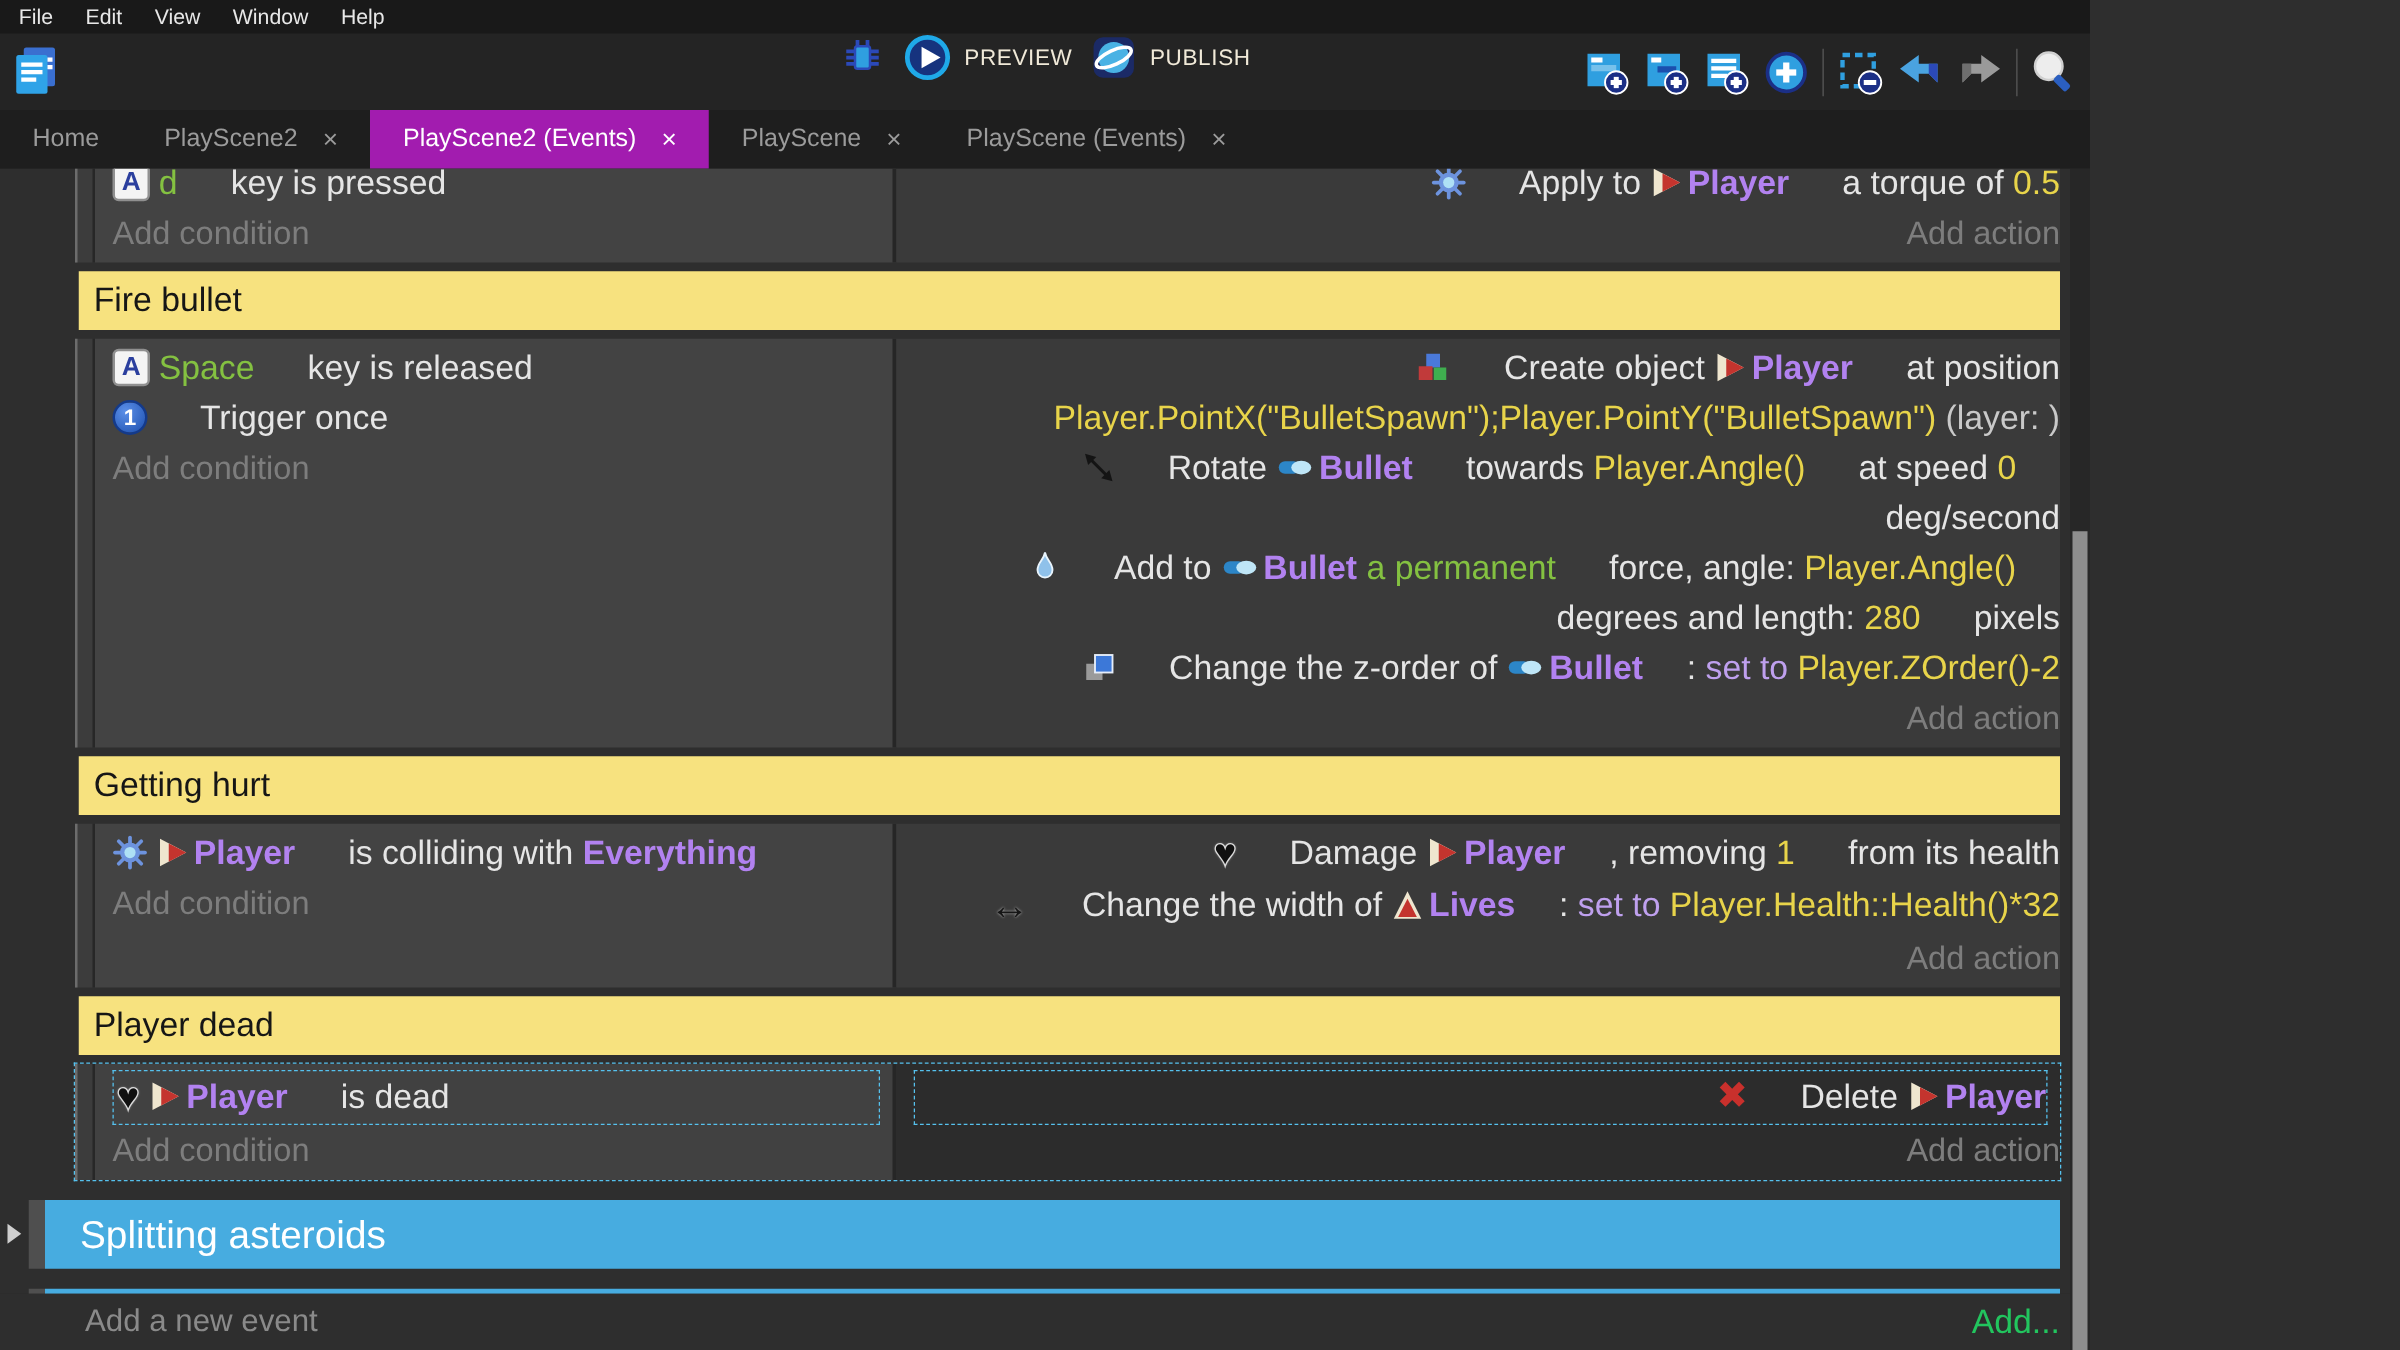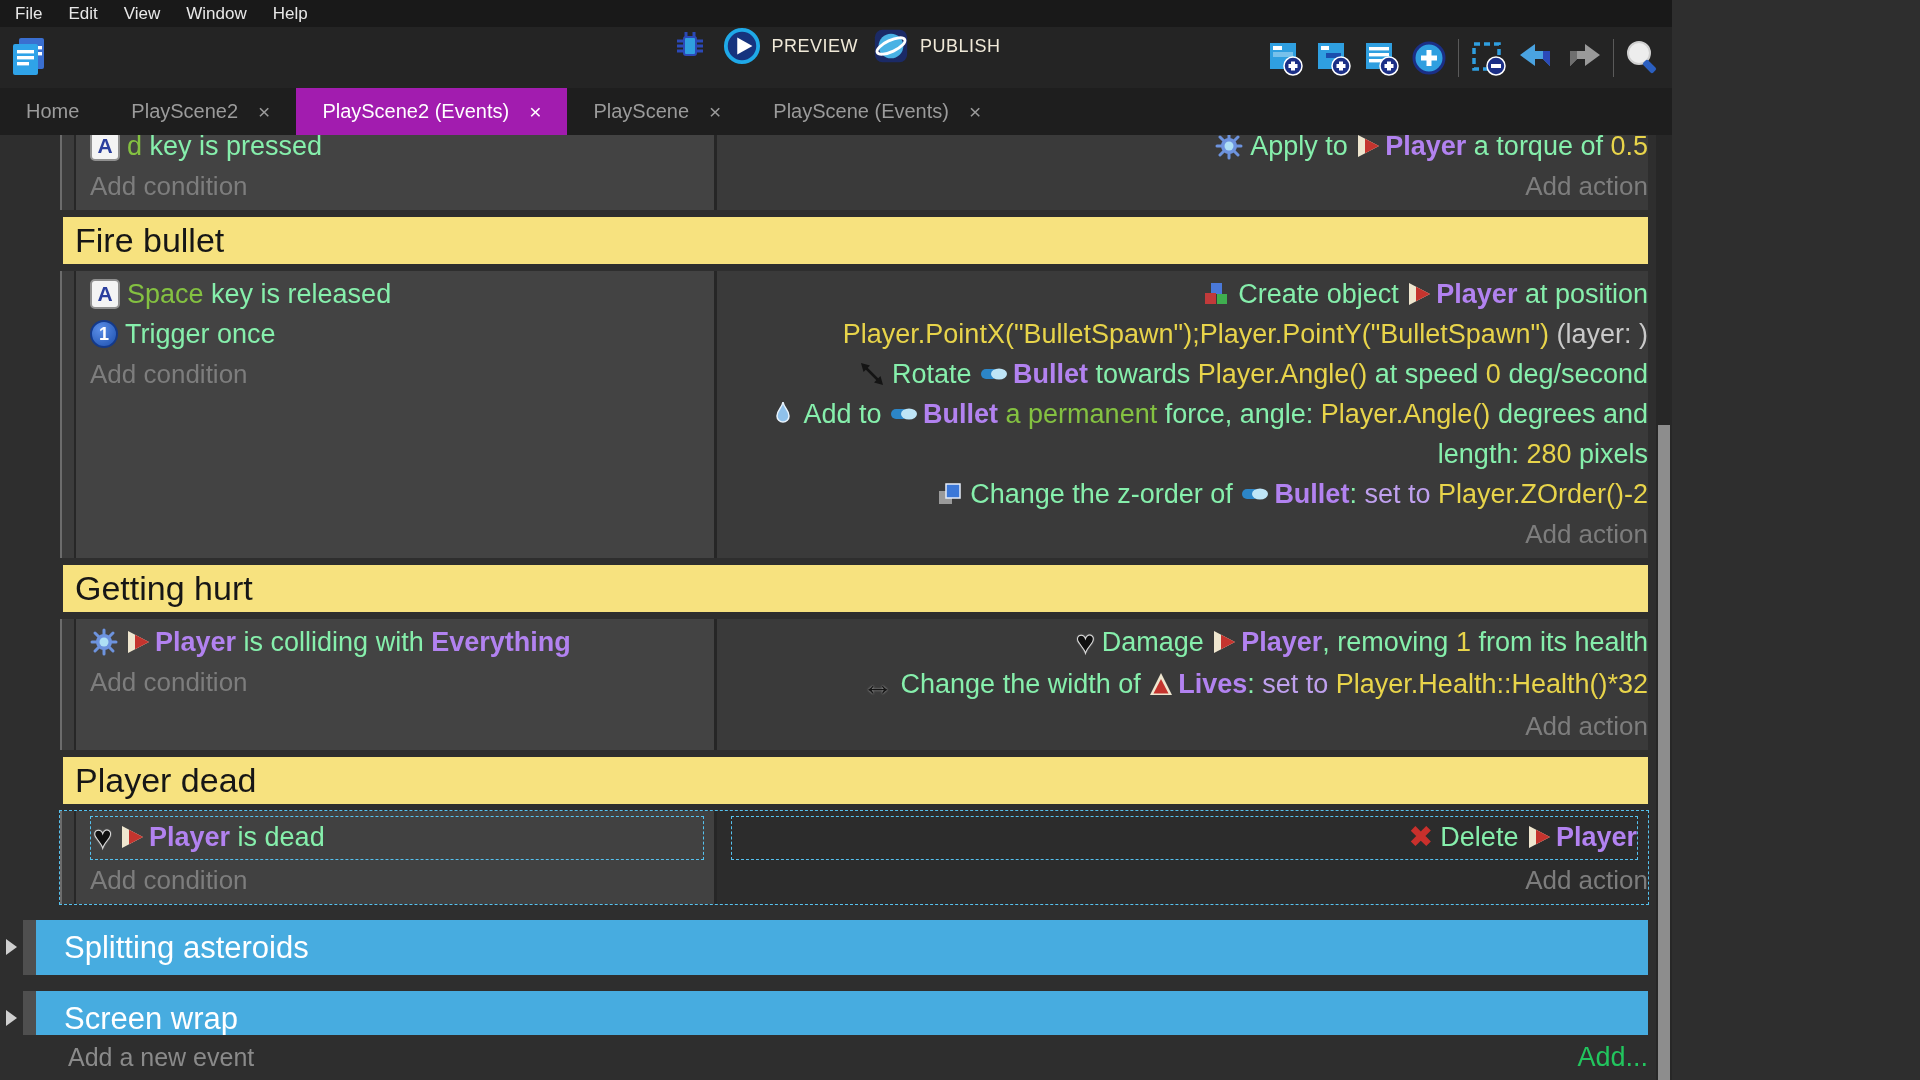--- a/index.html
+++ b/index.html
@@ -34,37 +34,37 @@
 
   .ev-row { display:flex; margin:0 24px 7px 60px; }
   .ev-row.clipped { margin-top:-12px; }
   .ev-handle { width:16px; background:#3c3c3c; border-left:2px solid #6c6c6c; border-right:2px solid #272727; flex:0 0 16px; }
   .cell { padding:3px 0 4px 14px; }
   .cond { width:641px; flex:0 0 641px; background:#434343; border-right:3px solid #262626; }
   .act  { flex:1; background:#3a3a3a;text-align:right; }
   .line { font-size:27px; line-height:40px; color:#e4e4e4; }
   .add  { font-size:26px; line-height:40px; color:#7d7d7d; }
 
-  .sp { color:#86efac; } .so { color:#b282f0; font-weight:bold; } .se { color:#e8d44a; }
+  .sp { color:#e5e5e5;padding-left:35px; } .so { color:#b282f0; font-weight:bold; } .se { color:#e8d44a; }
   .sk { color:#84c141; } .sst { color:#bfa0ee; } .sm { color:#c9c9c9; }
 
   .ic { display:inline-flex; align-items:center; justify-content:center; vertical-align:middle;
     margin-right:7px; position:relative; top:-2px; }
   .ic svg { display:block; }
   .ic-obj { margin-right:4px; }
   .ic-kbd { width:30px; height:30px; background:#f4f4f4; color:#2b3f9e; border:2px solid #909090;
     border-radius:5px; font-weight:bold; font-size:21px; }
   .ic-once { width:28px; height:28px; border-radius:50%; border:2px solid #143a8a; color:#fff;
     background:radial-gradient(circle at 35% 30%, #5b8fe8, #1d4fae); font-weight:bold; font-size:18px; }
   .ic-heart { color:#101010; font-size:32px; text-shadow:0 0 2px rgba(255,255,255,.75); -webkit-text-stroke:1px #dcdcdc; }
   .ic-width { color:#161616; font-size:32px; font-weight:bold; text-shadow:0 0 2px rgba(255,255,255,.7); }
   .ic-del { color:#c9302c; font-size:30px; font-weight:bold; }
 
   .comment { margin:0 24px 7px 63px; height:47px; background:#f7e27f; color:#161616;
-    font-size:34px; line-height:47px; padding-left:12px; }
+    font-size:27px; line-height:47px; padding-left:12px; }
 
   .group-wrap { display:flex; align-items:center; margin:16px 24px 1px 6px; }
   .g-arrow { width:0; height:0; border-left:11px solid #cfcfcf; border-top:8px solid transparent;
     border-bottom:8px solid transparent; margin-right:6px; }
   .g-handle { width:13px; height:55px; background:#4f4f4f; }
   .g-bar { flex:1; height:55px; background:#47ace0; color:#ffffff; font-size:31px; line-height:55px; padding-left:28px; }
 
   .ev-row.selected { outline:1px dashed #56c2ef; }
   .ev-row.selected .cond { background:#414141; }
   .ev-row.selected .act { background:#2c2c2c; }

